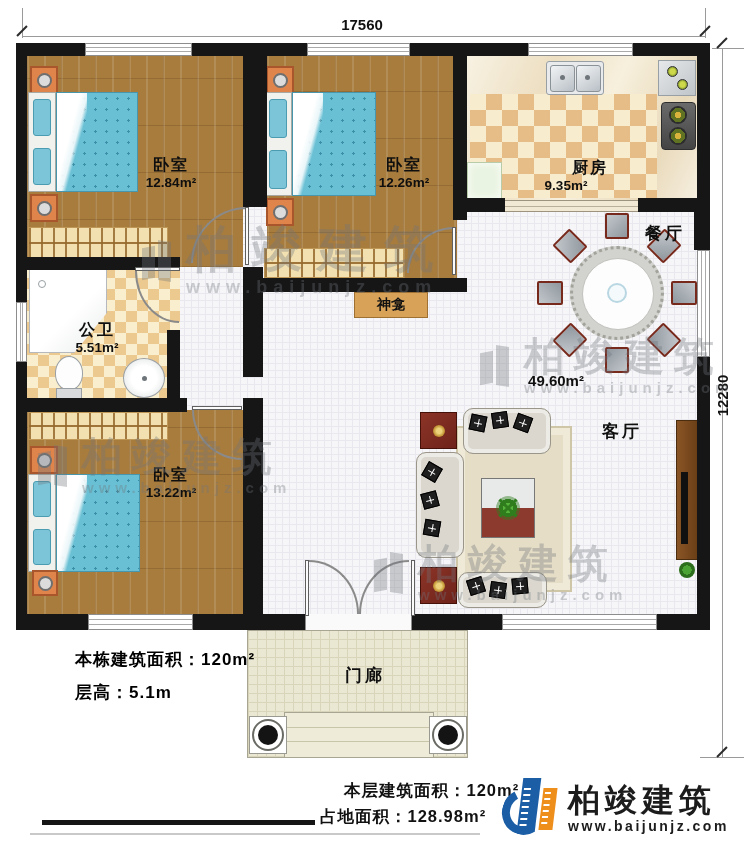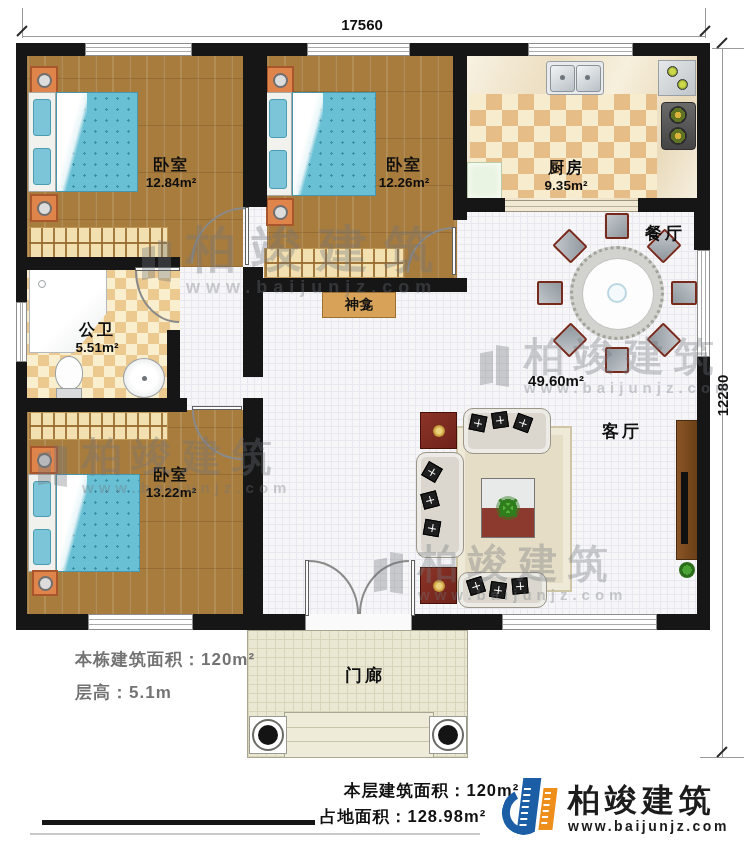--- a/index.html
+++ b/index.html
@@ -62,21 +62,21 @@
   .basin{position:absolute;border-radius:50%;background:radial-gradient(#ffffff 0 45%,#d9dcdd 100%);border:1px solid #9aa0a4;box-sizing:border-box;}
   .faucet-dot{position:absolute;width:5px;height:5px;border-radius:50%;background:#6e757b;}
   
   .sink-unit{position:absolute;background:#e8eaec;border:1px solid #98a0a6;border-radius:3px;}
   .sink-basin{position:absolute;background:linear-gradient(145deg,#f2f4f6,#b9c0c6);border:1px solid #8a9298;border-radius:3px;}
   .stove{position:absolute;background:linear-gradient(#6a6a6a,#444);border-radius:4px;border:1px solid #2e2e2e;}
   .burner{position:absolute;width:18px;height:18px;border-radius:50%;background:radial-gradient(#d9b33c 0 3px,#5f7322 3px 7px,#2c2c2c 7px);}
   .corner-unit{position:absolute;background:linear-gradient(135deg,#e6e8ea,#bfc5c9);border:1px solid #98a0a6;}
   .knob{position:absolute;width:9px;height:9px;border-radius:50%;background:radial-gradient(#cdd94a 0 40%,#4d6618 100%);border:1px solid #333;}
   .fridge{position:absolute;background:#eaf4e2;border:1px solid #b9ccaa;box-shadow:inset 0 0 8px rgba(255,255,255,.9);}
-  .shrine-box{position:absolute;background:#d8a358;border:1px solid #9e7132;box-sizing:border-box;text-align:center;font-weight:bold;font-size:14px;color:#111;display:flex;align-items:center;justify-content:center;}
+  .shrine-box{position:absolute;background:#d8a358;border:1px solid #9e7132;box-sizing:border-box;text-align:center;font-weight:bold;font-size:14px;color:#111;display:flex;align-items:center;justify-content:center;margin-left:32px;}
   
   .steps{position:absolute;background:#eeebd8;border:1px solid #a9a593;box-sizing:border-box;background-image:linear-gradient(#c9c5ab 0 0),linear-gradient(#c9c5ab 0 0);background-size:100% 1px,100% 1px;background-position:0 33%,0 66%;background-repeat:no-repeat;}
   .col-base{position:absolute;background:#fff;border:1px solid #9a9a92;box-sizing:border-box;}
   .col-ring{position:absolute;border-radius:50%;background:#fff;border:2px solid #6b6b66;box-sizing:border-box;}
   .col-core{position:absolute;border-radius:50%;background:#141414;}
   
   .label{position:absolute;text-align:center;font-weight:bold;color:#0f0f0f;}
   .room-name{font-size:16px;letter-spacing:2px;}
   .room-name-lg{font-size:17px;letter-spacing:3px;}
   .room-area{font-size:13.5px;letter-spacing:0;}
@@ -85,21 +85,21 @@
   .wm-icon{width:34px;height:48px;position:relative;flex:0 0 auto;}
   .wm-icon::before{content:"";position:absolute;left:2px;top:10px;width:13px;height:32px;background:#6f757c;transform:skewY(-10deg);}
   .wm-icon::after{content:"";position:absolute;left:18px;top:4px;width:13px;height:40px;background:#6f757c;transform:skewY(8deg);}
   .wm-name{font-weight:800;line-height:1;white-space:nowrap;}
   .wm-url{font-weight:700;margin-top:3px;white-space:nowrap;}
   .wm-lg .wm-name{font-size:50px;letter-spacing:16px;}
   .wm-lg .wm-url{font-size:18px;letter-spacing:6px;}
   .wm-md .wm-name{font-size:40px;letter-spacing:10px;}
   .wm-md .wm-url{font-size:15px;letter-spacing:5px;}
   
-  .note{position:absolute;font-size:17px;color:#737373;letter-spacing:1px;}
+  .note{position:absolute;font-size:17px;color:#000000;letter-spacing:1px;}
   .note b{font-weight:bold;}
   .title-row{position:absolute;display:flex;align-items:baseline;color:#151515;}
   .title-main{font-size:41px;font-weight:bold;letter-spacing:2px;}
   .title-scale{font-size:40px;font-weight:bold;margin-left:4px;}
   .rule{position:absolute;background:#151515;}
   .rule-gray{position:absolute;background:#c9c9c9;}
   .tnote{position:absolute;font-size:16.5px;font-weight:bold;color:#111;letter-spacing:1px;}
   
   .logo{position:absolute;display:flex;align-items:center;gap:9px;}
   .logo-icon{width:56px;height:64px;position:relative;flex:0 0 auto;}
@@ -302,21 +302,21 @@
   <div class="col-ring" style="left:252px;top:719px;width:32px;height:32px;"></div>
   <div class="col-core" style="left:258px;top:725px;width:20px;height:20px;"></div>
   <div class="col-base" style="left:429px;top:716px;width:38px;height:38px;"></div>
   <div class="col-ring" style="left:432px;top:719px;width:32px;height:32px;"></div>
   <div class="col-core" style="left:438px;top:725px;width:20px;height:20px;"></div>
 
   <div class="label room-name" style="left:126px;top:155px;width:90px;">卧室</div>
   <div class="label room-area" style="left:126px;top:175px;width:90px;">12.84m²</div>
   <div class="label room-name" style="left:359px;top:155px;width:90px;">卧室</div>
   <div class="label room-area" style="left:359px;top:175px;width:90px;">12.26m²</div>
-  <div class="label room-name" style="left:521px;top:158px;width:90px;">厨房</div>
+  <div class="label room-name" style="left:545px;top:158px;width:90px;">厨房</div>
   <div class="label room-area" style="left:521px;top:178px;width:90px;">9.35m²</div>
   <div class="label room-name-lg" style="left:623px;top:222px;width:84px;">餐厅</div>
   <div class="label room-name" style="left:52px;top:320px;width:90px;">公卫</div>
   <div class="label room-area" style="left:52px;top:340px;width:90px;">5.51m²</div>
   <div class="label room-area" style="left:511px;top:372px;width:90px;font-size:15px;">49.60m²</div>
   <div class="label room-name-lg" style="left:580px;top:420px;width:84px;">客厅</div>
   <div class="label room-name" style="left:126px;top:465px;width:90px;">卧室</div>
   <div class="label room-area" style="left:126px;top:485px;width:90px;">13.22m²</div>
   <div class="label room-name-lg" style="left:323px;top:664px;width:84px;">门廊</div>
 

